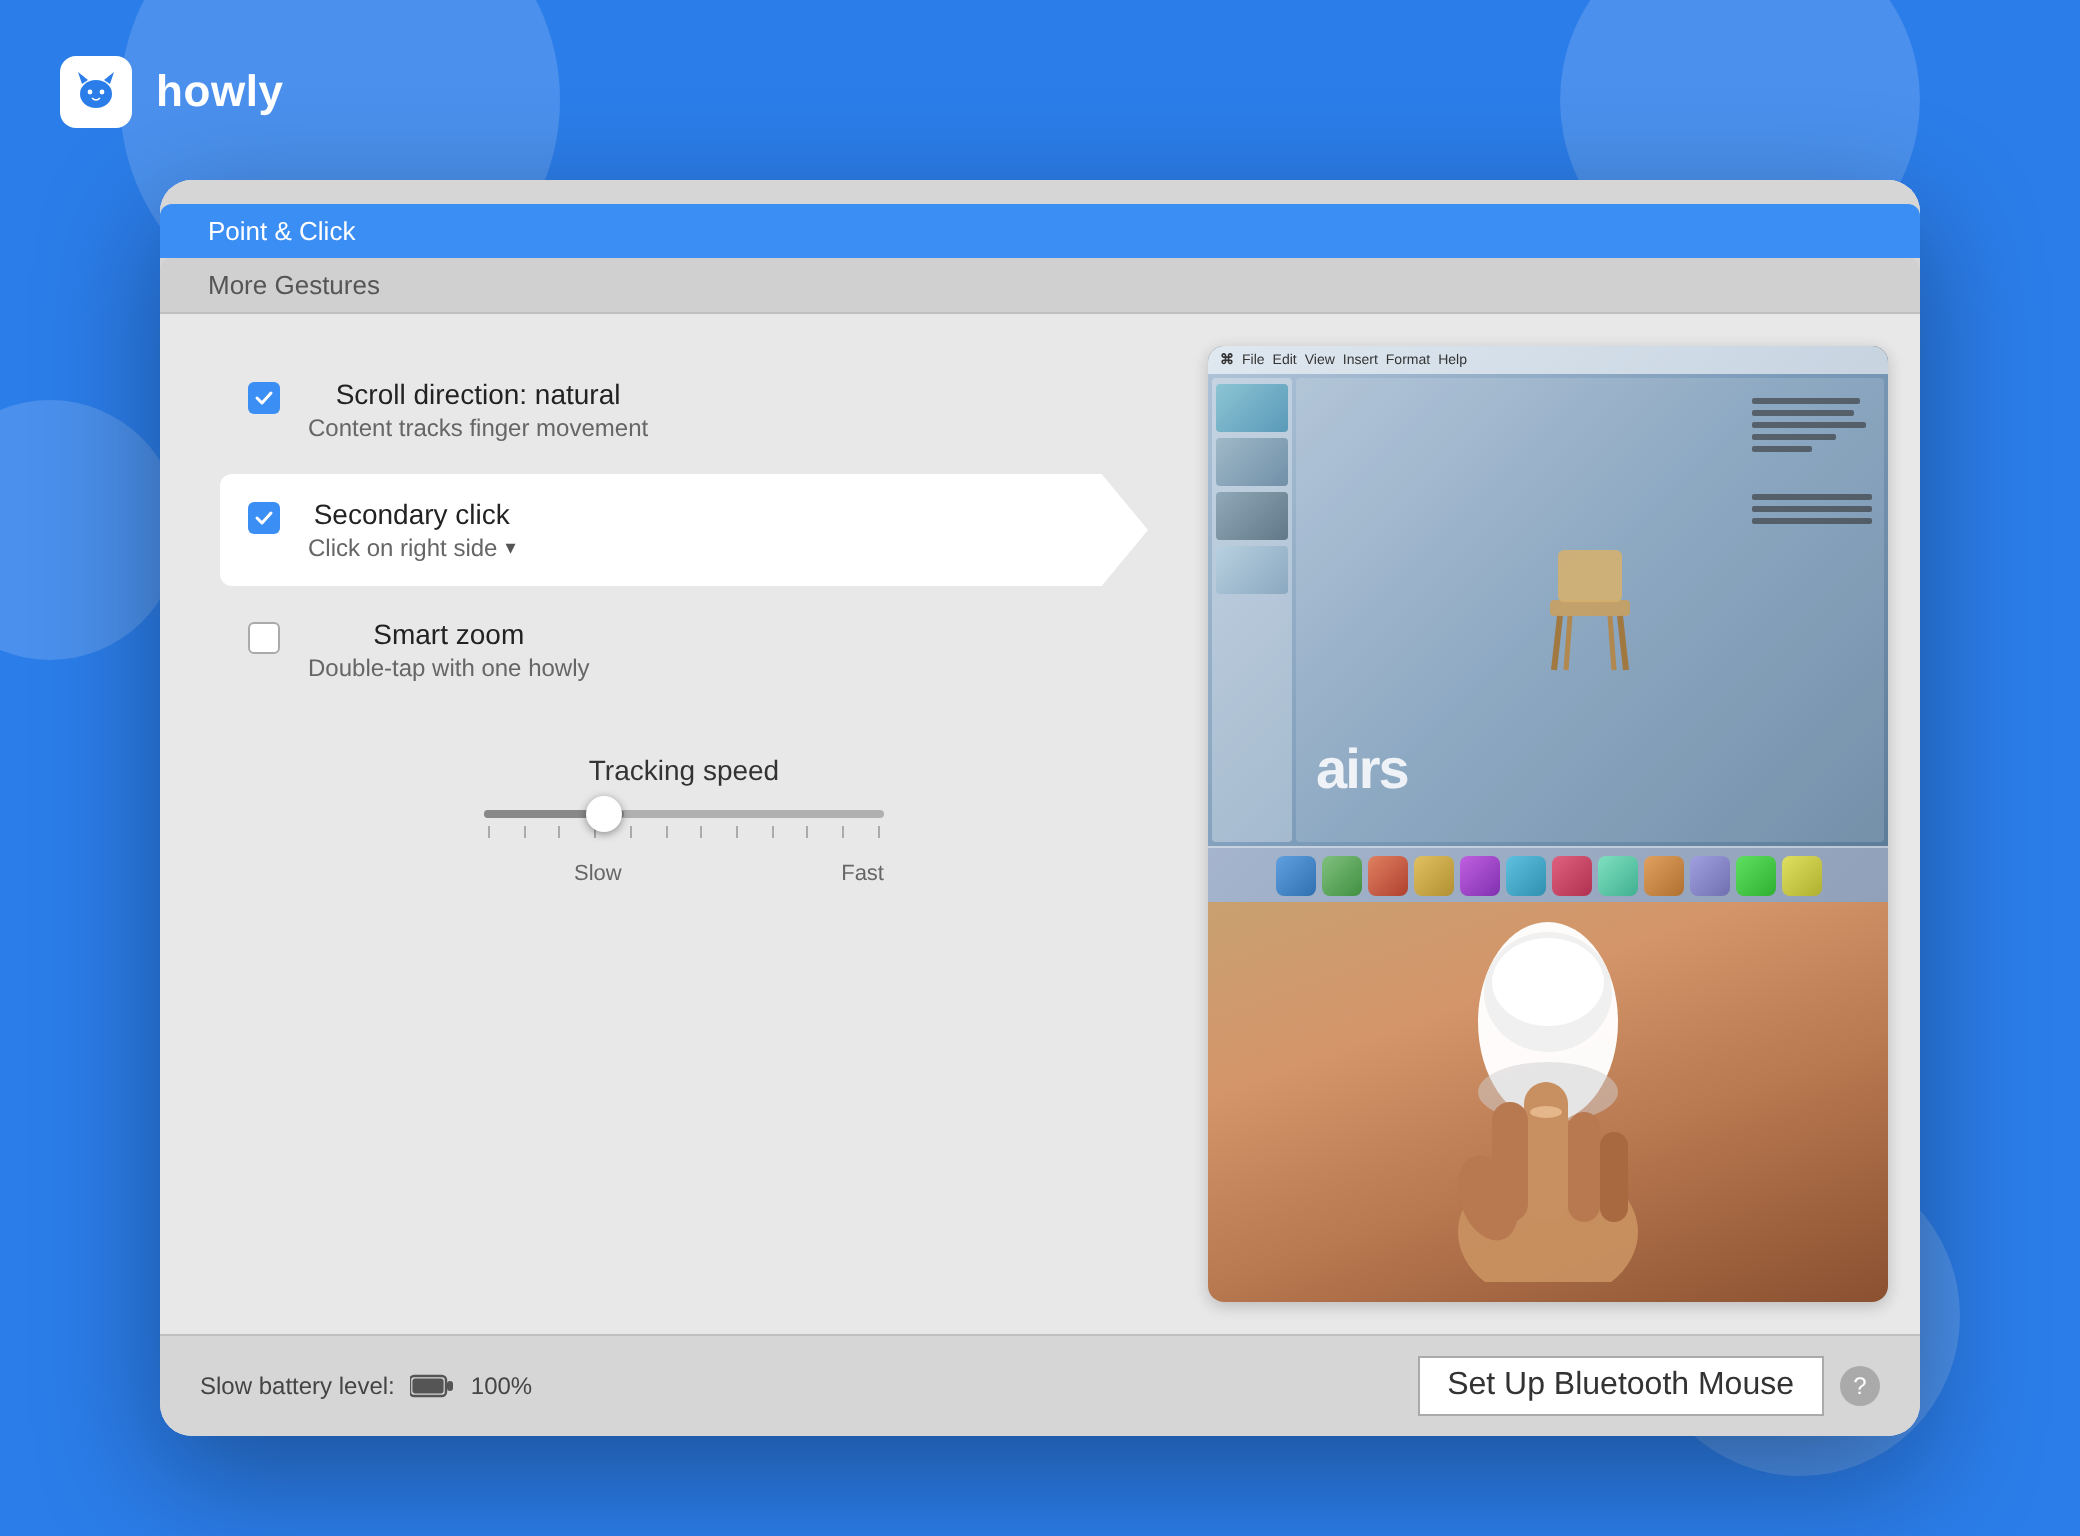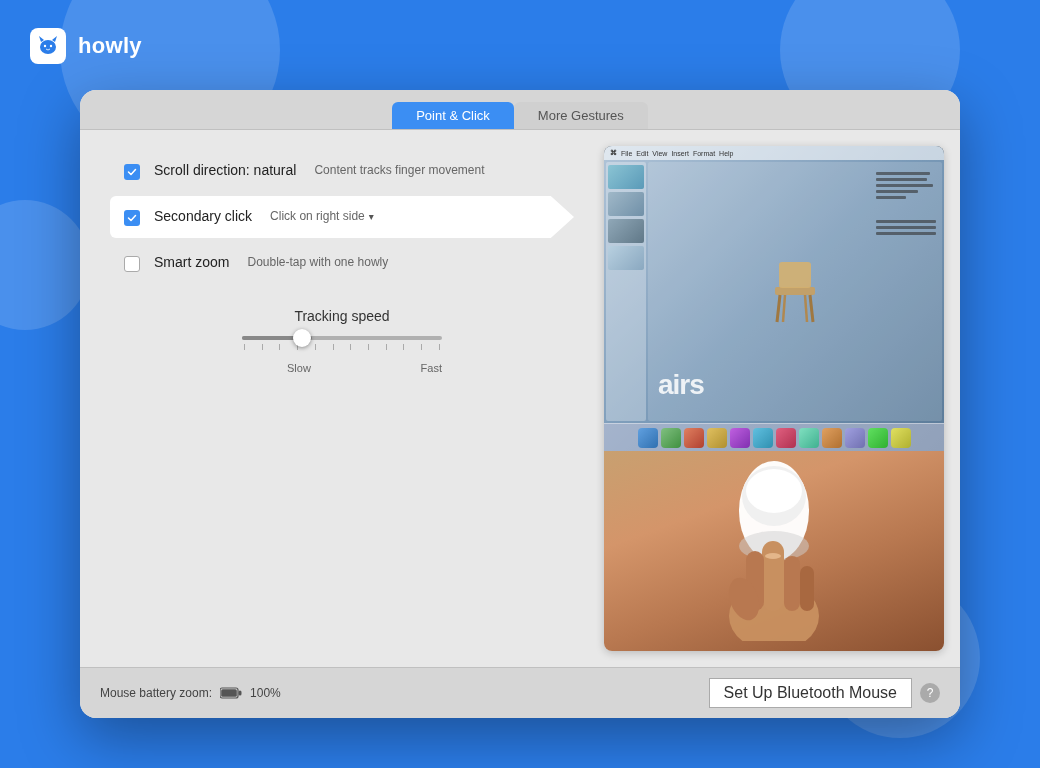--- a/index.html
+++ b/index.html
@@ -68,20 +68,21 @@
     }
 
     
     .tab-bar {
       background: #d6d6d6;
       padding: 12px 0 0 0;
       display: flex;
       justify-content: center;
       gap: 0;
       border-bottom: 1px solid #c0c0c0;
+      flex-direction: column;
     }
     .tab {
       padding: 6px 24px;
       font-size: 13px;
       font-weight: 500;
       cursor: pointer;
       border-radius: 6px 6px 0 0;
       color: #333;
     }
     .tab.active {
@@ -136,22 +137,22 @@
       margin-top: 2px;
     }
     .checkbox.unchecked {
       background: white;
       border: 1.5px solid #aaa;
     }
     .checkbox svg { width: 10px; height: 10px; }
 
     .setting-text {
       display: flex;
-      flex-direction: row;
-      gap: 18px;
+      flex-direction: column;
+      gap: 2px;
       text-align: center;
     }
     .setting-title {
       font-size: 14px;
       font-weight: 500;
       color: #222;
     }
     .setting-subtitle {
       font-size: 12px;
       color: #666;
@@ -612,21 +613,21 @@
             <ellipse cx="99" cy="105" rx="8" ry="3" fill="rgba(255,220,180,0.5)"></ellipse>
           </svg>
         </div>
       </div>
 
     </div>
   </div>
 
   <div class="bottom-bar">
     <div class="battery-info">
-      <span>Mouse battery zoom:</span>
+      <span>Slow battery level:</span>
       <span class="battery-icon">
         <svg width="22" height="12" viewBox="0 0 22 12">
           <rect x="0" y="1" width="18" height="10" rx="2" fill="none" stroke="#555" stroke-width="1.2"></rect>
           <rect x="18.5" y="3.5" width="3" height="5" rx="1.5" fill="#555"></rect>
           <rect x="1.2" y="2.2" width="15.6" height="7.6" rx="1.5" fill="#555"></rect>
         </svg>
       </span>
       <span>100%</span>
     </div>
     <div style="display:flex;align-items:center;gap:8px;">

